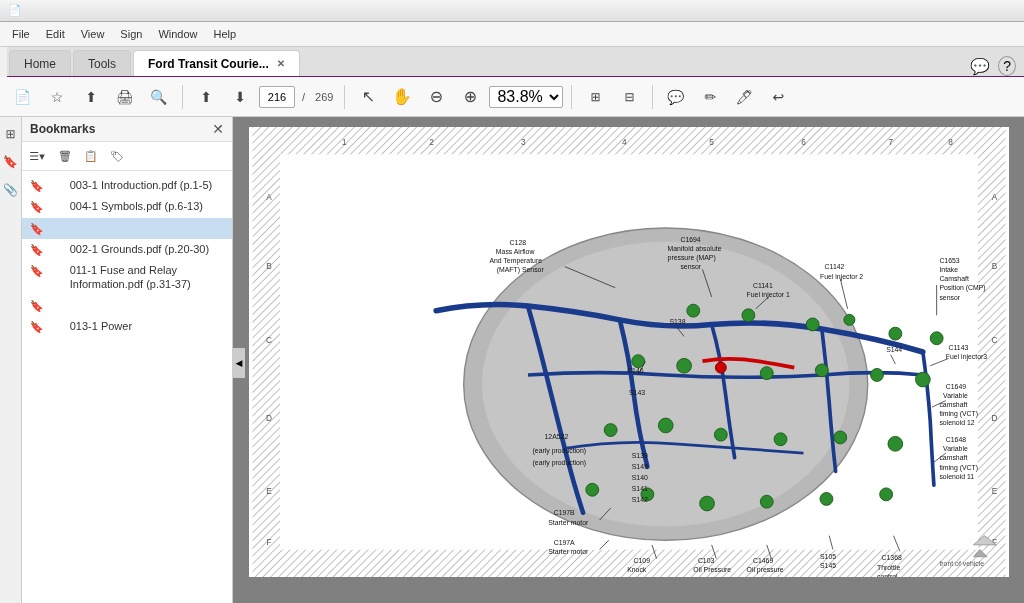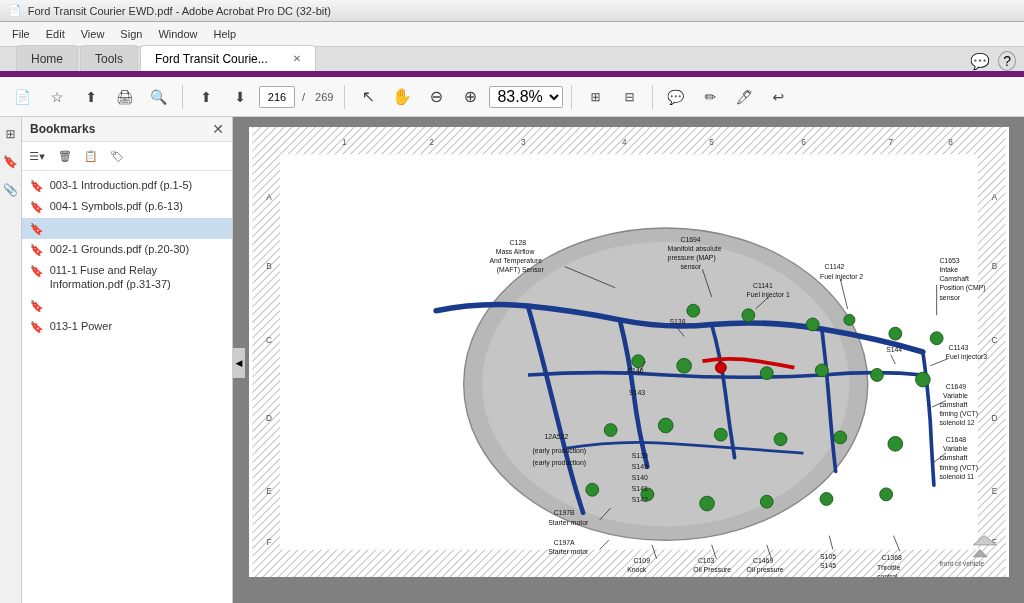--- a/index.html
+++ b/index.html
@@ -36,42 +36,42 @@
       display: flex;
       align-items: center;
     }
 
     
     #tabbar {
       height: 30px;
       background: #e0e0e0;
       display: flex;
       align-items: flex-end;
-      padding-left: 16px;
-      border-bottom: 6px solid #701a75;
+      padding-left: 2px;
+      border-bottom: 1px solid #701a75;
+      margin-left: 7px;
     }
     .tab {
       height: 26px;
       padding: 0 14px;
       display: flex;
       align-items: center;
       font-size: 12px;
       cursor: pointer;
       border: 1px solid #ccc;
       border-bottom: none;
       margin-right: 2px;
       background: #d5d5d5;
       color: #333;
       border-radius: 4px 4px 0 0;
     }
     .tab.active {
       background: #fff;
       color: #000;
-      font-weight: normal;
-      gap: 17px;
+      font-weight: bold;
     }
     .tab-close {
       margin-left: 8px;
       font-size: 10px;
       color: #666;
       cursor: pointer;
     }
     #tabbar-right {
       margin-left: auto;
       padding-right: 8px;
@@ -215,21 +215,21 @@
       line-height: 1.3;
     }
     .bm-item.selected { background: #c8ddf0; }
     .bm-icon {
       margin-right: 6px;
       margin-top: 1px;
       font-size: 11px;
       color: #666;
       flex-shrink: 0;
     }
-    .bm-text { flex: 1; }
+    .bm-text { flex: 1; margin-left: 20px; }
 
     
     #viewer {
       flex: 1;
       background: #808080;
       overflow: hidden;
       position: relative;
     }
     #pdf-page {
       background: white;
@@ -261,21 +261,20 @@
     #engine-svg {
       width: 100%;
       height: 100%;
     }
   </style>
 </head>
 <body>
 
 <div id="titlebar">
   <span class="icon">📄</span>
-  <span>Ford Transit Courier EWD.pdf - Adobe Acrobat Pro DC (32-bit)</span>
 </div>
 
 <div id="menubar">
     <span>File</span>
     <span>Edit</span>
     <span>View</span>
     <span>Sign</span>
     <span>Window</span>
     <span>Help</span>
   </div>

